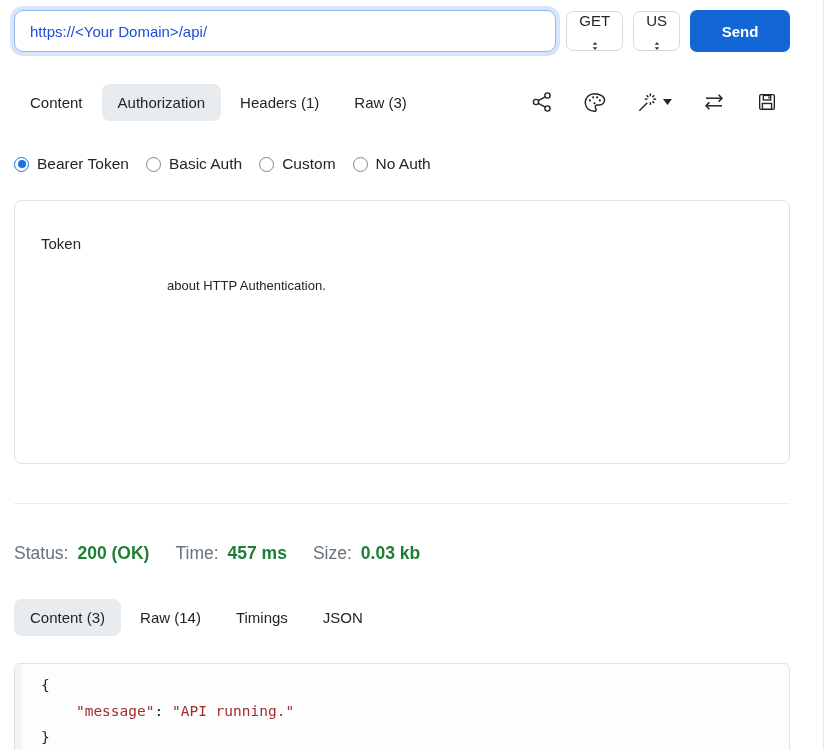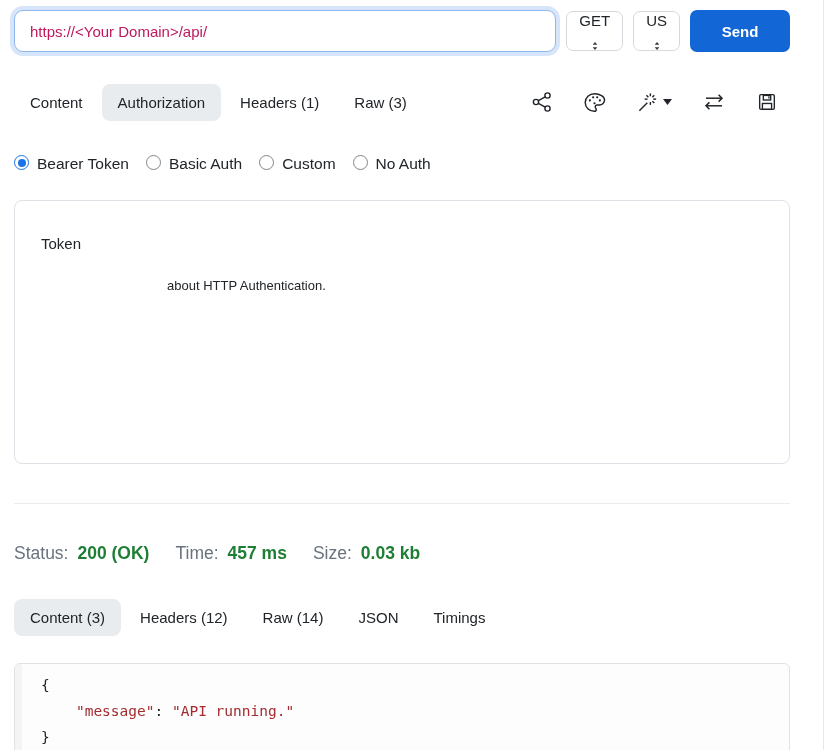--- a/index.html
+++ b/index.html
@@ -5,39 +5,39 @@
   * { box-sizing: border-box; margin: 0; padding: 0; }
   html,body { background:#fff; }
   body { font-family:"Liberation Sans","DejaVu Sans",sans-serif; color:#212529; }
   .page { position:relative; width:837px; height:750px; overflow:hidden; background:#fff; }
   .v-edge { position:absolute; left:823px; top:0; width:1px; height:100%; background:#e8e8e8; }
   .content { width:776px; margin-left:14px; }
 
   
   .toolbar { display:flex; align-items:center; gap:10px; padding-top:8px; height:54px; }
   .url-input { flex:1; height:42px; border:1px solid #8fb9ee; border-radius:9px;
-    box-shadow:0 0 0 4px rgba(30,110,220,.18); font-size:15px; padding:0 15px; color:#be185d;
+    box-shadow:0 0 0 4px rgba(30,110,220,.18); font-size:15px; padding:0 15px; color:#1d4ed8;
     font-family:inherit; outline:none; }
   .select { height:40px; background:#fff; border:1px solid #d5d9dd; border-radius:7px;
     display:flex; align-items:center; gap:13px; padding:0 12px; font-size:15px; cursor:pointer;flex-direction:column; }
   .send-btn { width:100px; height:42px; background:var(--accent-blue,#1266d6); color:#fff; border:none;
     border-radius:7px; font-size:15px; font-family:inherit; cursor:pointer;font-weight:bold; }
 
   
   .tabs-row { display:flex; align-items:center; justify-content:space-between; margin-top:28px; height:40px; }
   .tabs { display:flex; gap:3px; align-items:center; }
   .tab { padding:10px 16px; font-size:15px; border-radius:8px; cursor:pointer; white-space:nowrap; }
   .tab.active { background:var(--tab-active-bg,#e9ecef); }
   .icon-group { display:flex; align-items:center; gap:30px; margin-right:12px; }
   .icon-btn { display:flex; align-items:center; gap:4px; cursor:pointer; }
   .icon-btn svg { display:block; }
 
   
   .radio-row { display:flex; align-items:center; gap:17px; margin-top:30px; height:24px; }
-  .radio-item { display:flex; align-items:flex-start; gap:8px; cursor:pointer; font-size:15.5px; }
+  .radio-item { display:flex; align-items:center; gap:8px; cursor:pointer; font-size:15.5px; }
   .radio-dot { width:15px; height:15px; border-radius:50%; border:1.5px solid #80868b;
     display:flex; align-items:center; justify-content:center; flex:0 0 auto; }
   .radio-item.selected .radio-dot { border-color:#1a73e8; }
   .radio-item.selected .radio-dot::after { content:""; width:8px; height:8px; border-radius:50%; background:#1a73e8; }
 
   
   .panel { margin-top:24px; height:264px; border:1px solid #dee2e6; border-radius:8px;
     padding:25px 22px 12px 26px; }
   .token-row { display:flex; }
   .token-label { width:126px; padding-top:9px; font-size:15px; flex:0 0 auto; }
@@ -190,24 +190,23 @@
         <span class="status-value">457 ms</span>
       </span>
       <span class="status-item">
         <span class="status-label">Size:</span>
         <span class="status-value">0.03 kb</span>
       </span>
     </div>
 
     <div class="tabs resp-tabs">
       <div class="tab active">Content (3)</div>
-      <div class="tab">Headers (12)</div>
       <div class="tab">Raw (14)</div>
+      <div class="tab">Timings</div>
       <div class="tab">JSON</div>
-      <div class="tab">Timings</div>
     </div>
 
     <div class="code-panel">
       <div class="code-gutter"></div>
       <pre><span>{</span>
     <span class="tok-str">"message"</span><span>: </span><span class="tok-str">"API running."</span>
 <span>}</span></pre>
     </div>
 
   </div>

